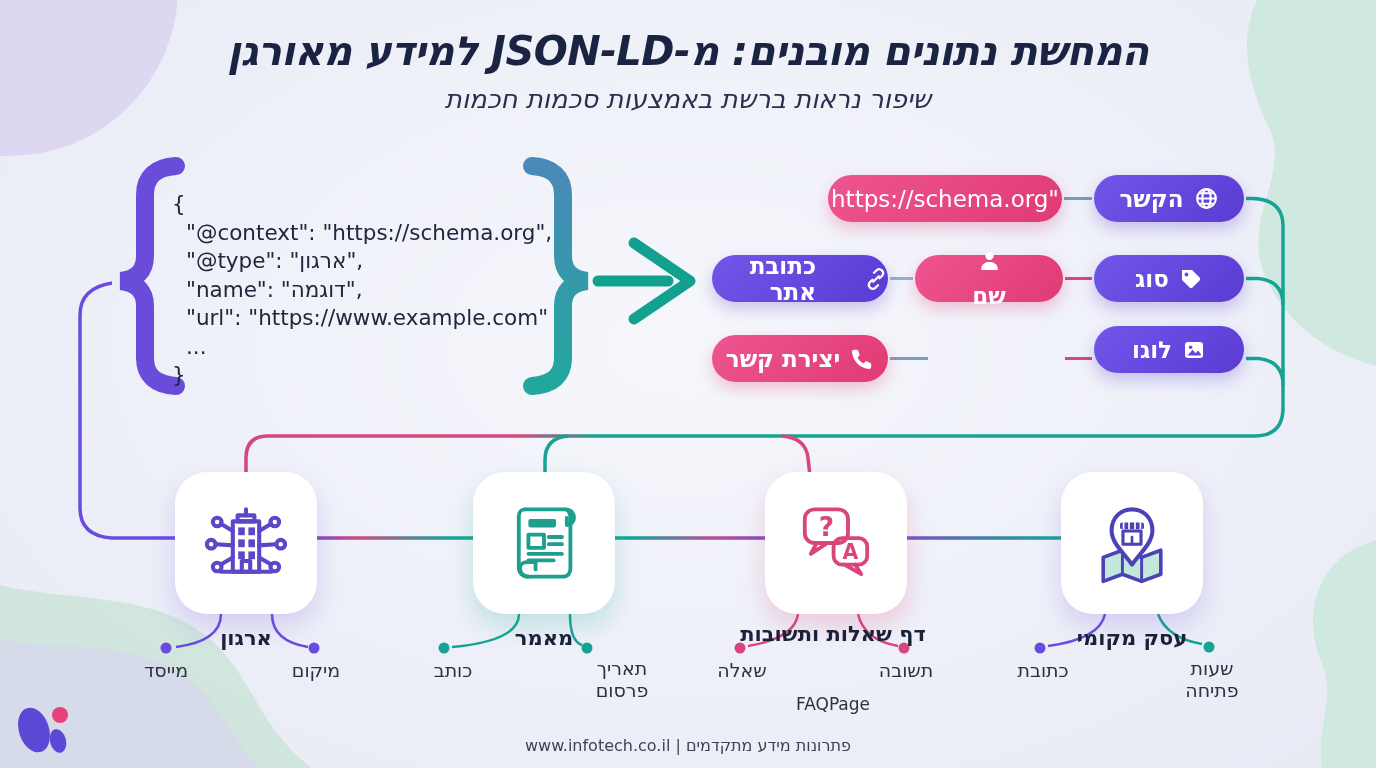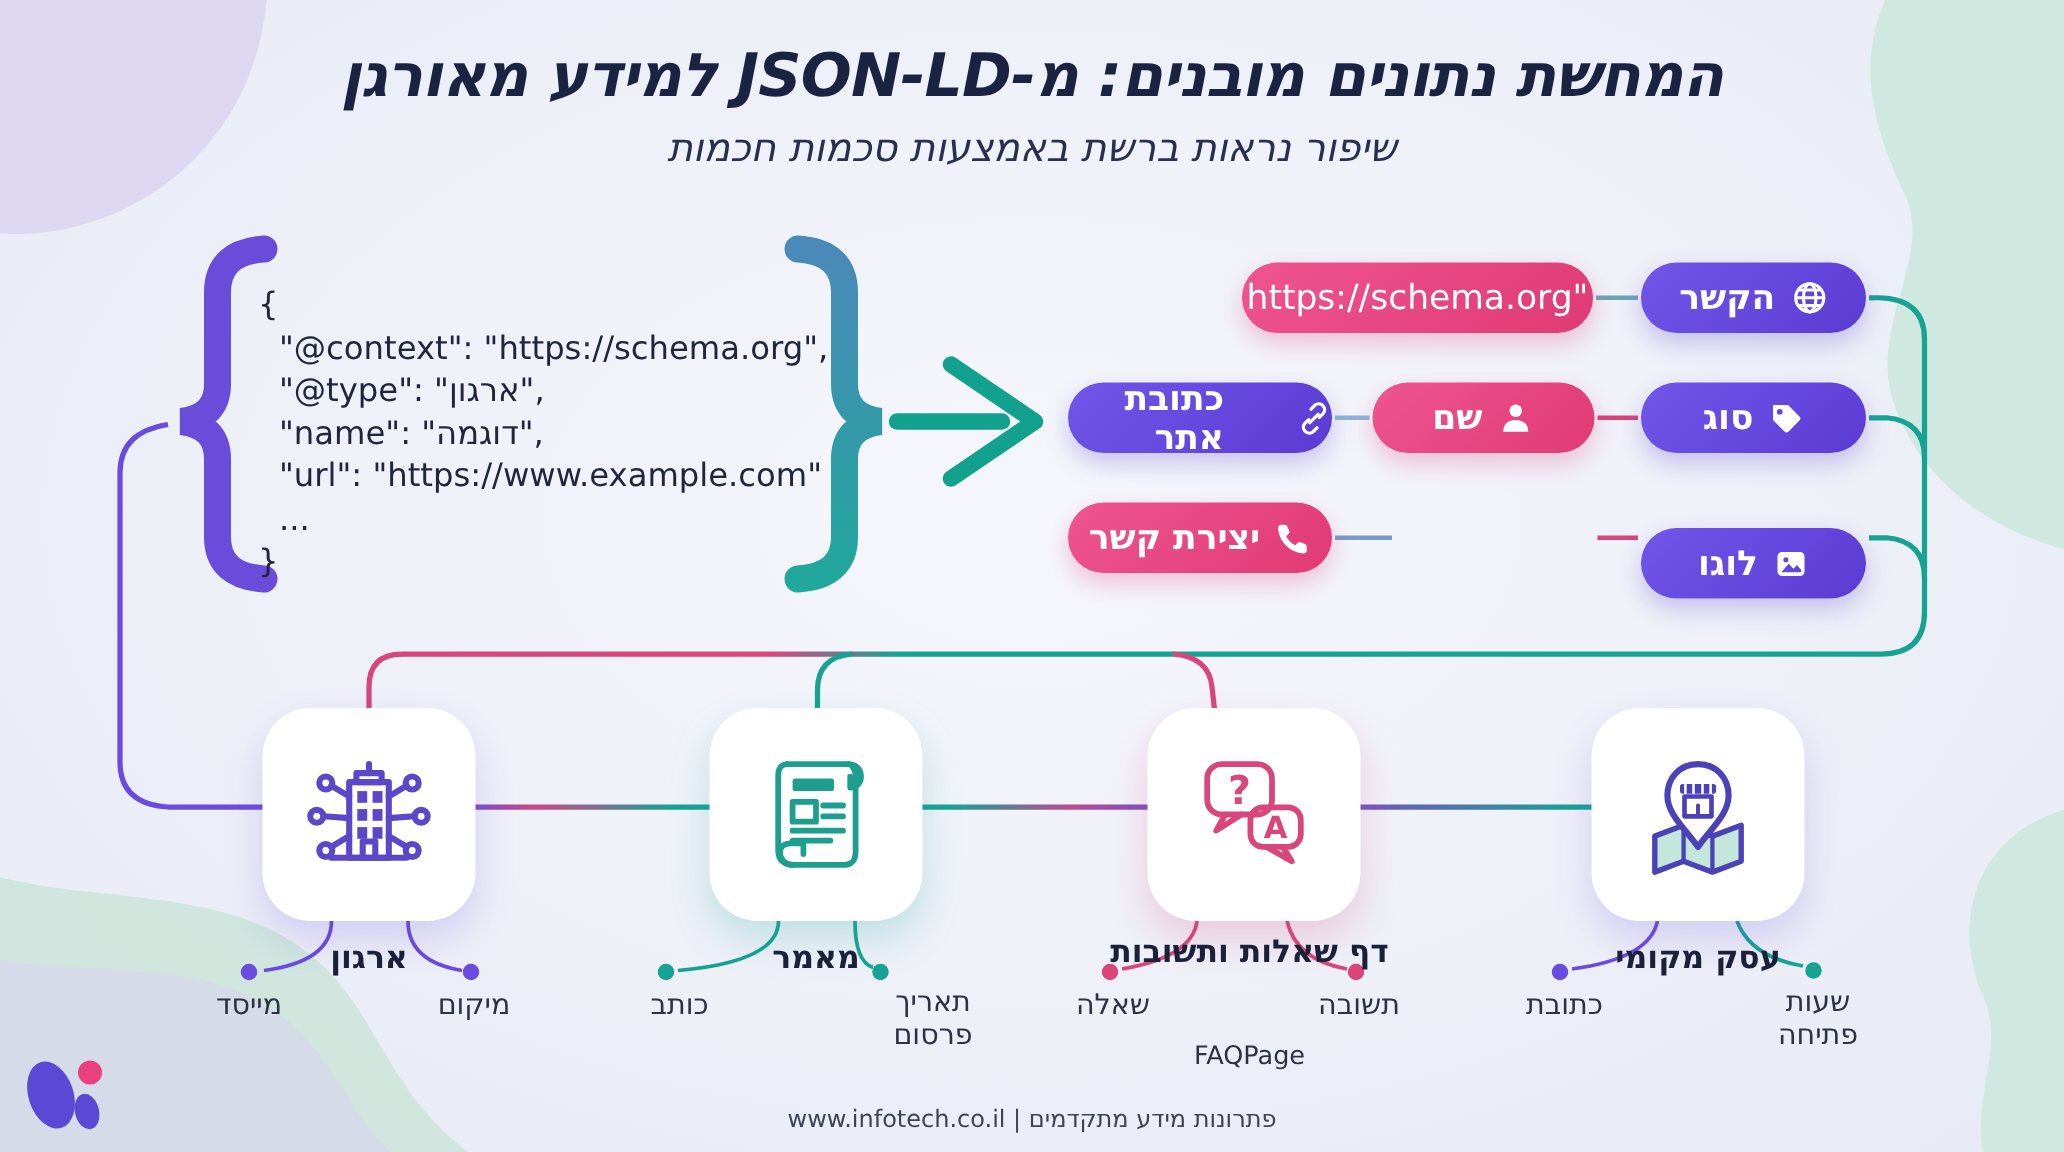--- a/index.html
+++ b/index.html
@@ -156,21 +156,21 @@
     <span class="ic">
       <svg width="24" height="24" viewBox="0 0 24 24" fill="none" stroke="#fff" stroke-width="2.2" stroke-linecap="round">
         <path d="M9.2,14.8 L14.8,9.2"></path>
         <path d="M8.5,12.7 L5.9,15.3 a3.9,3.9 0 0 0 5.5,5.5 l2.6,-2.6"></path>
         <path d="M15.5,11.3 L18.1,8.7 a3.9,3.9 0 0 0 -5.5,-5.5 l-2.6,2.6"></path>
       </svg>
     </span>
     <span>כתובת אתר</span>
   </div>
 
-  <div class="pill pink" dir="rtl" style="left:915px;top:255px;width:148px;">
+  <div class="pill pink" dir="rtl" style="left:915px;top:255px;width:148px;flex-direction:column;">
     <span class="ic">
       <svg width="25" height="25" viewBox="0 0 24 24" fill="#fff">
         <circle cx="12" cy="7.5" r="4"></circle>
           <path d="M4,21 C4,15.2 8,13.5 12,13.5 C16,13.5 20,15.2 20,21 Z"></path>
       </svg>
     </span>
     <span>שם</span>
   </div>
 
   <div class="pill purple" dir="rtl" style="left:1094px;top:255px;width:150px;">
@@ -186,21 +186,21 @@
   <div class="pill pink" dir="rtl" style="left:712px;top:335px;width:176px;">
     <span class="ic">
       <svg width="24" height="24" viewBox="0 0 24 24" fill="#fff">
         <path d="M6.6,2.8 C7.4,2.8 8,3.4 8.3,4.1 L9.5,7 C9.8,7.7 9.6,8.5 9,9 L7.5,10.5 C8.6,12.9 11.1,15.4 13.5,16.5 L15,15 C15.5,14.4 16.3,14.2 17,14.5 L19.9,15.7 C20.6,16 21.2,16.6 21.2,17.4 V20 C21.2,21.1 20.3,22 19.2,22 C10,21.4 2.6,14 2,4.8 C2,3.7 2.9,2.8 4,2.8 Z"></path>
       </svg>
     </span>
     <span>יצירת קשר</span>
   </div>
 
 
-  <div class="pill purple" dir="rtl" style="left:1094px;top:352px;width:150px;">
+  <div class="pill purple" dir="rtl" style="left:1094px;top:326px;width:150px;">
     <span class="ic">
       <svg width="24" height="24" viewBox="0 0 24 24">
         <rect x="3" y="4" width="18" height="16" rx="3" fill="#fff"></rect>
         <circle cx="8.6" cy="9.2" r="1.7" fill="#6348d6"></circle>
         <path d="M5.5,17.5 L10.5,11.8 L13.6,15.2 L16,12.6 L18.8,16 L18.8,17.5 Z" fill="#6348d6"></path>
       </svg>
     </span>
     <span>לוגו</span>
   </div>
 

